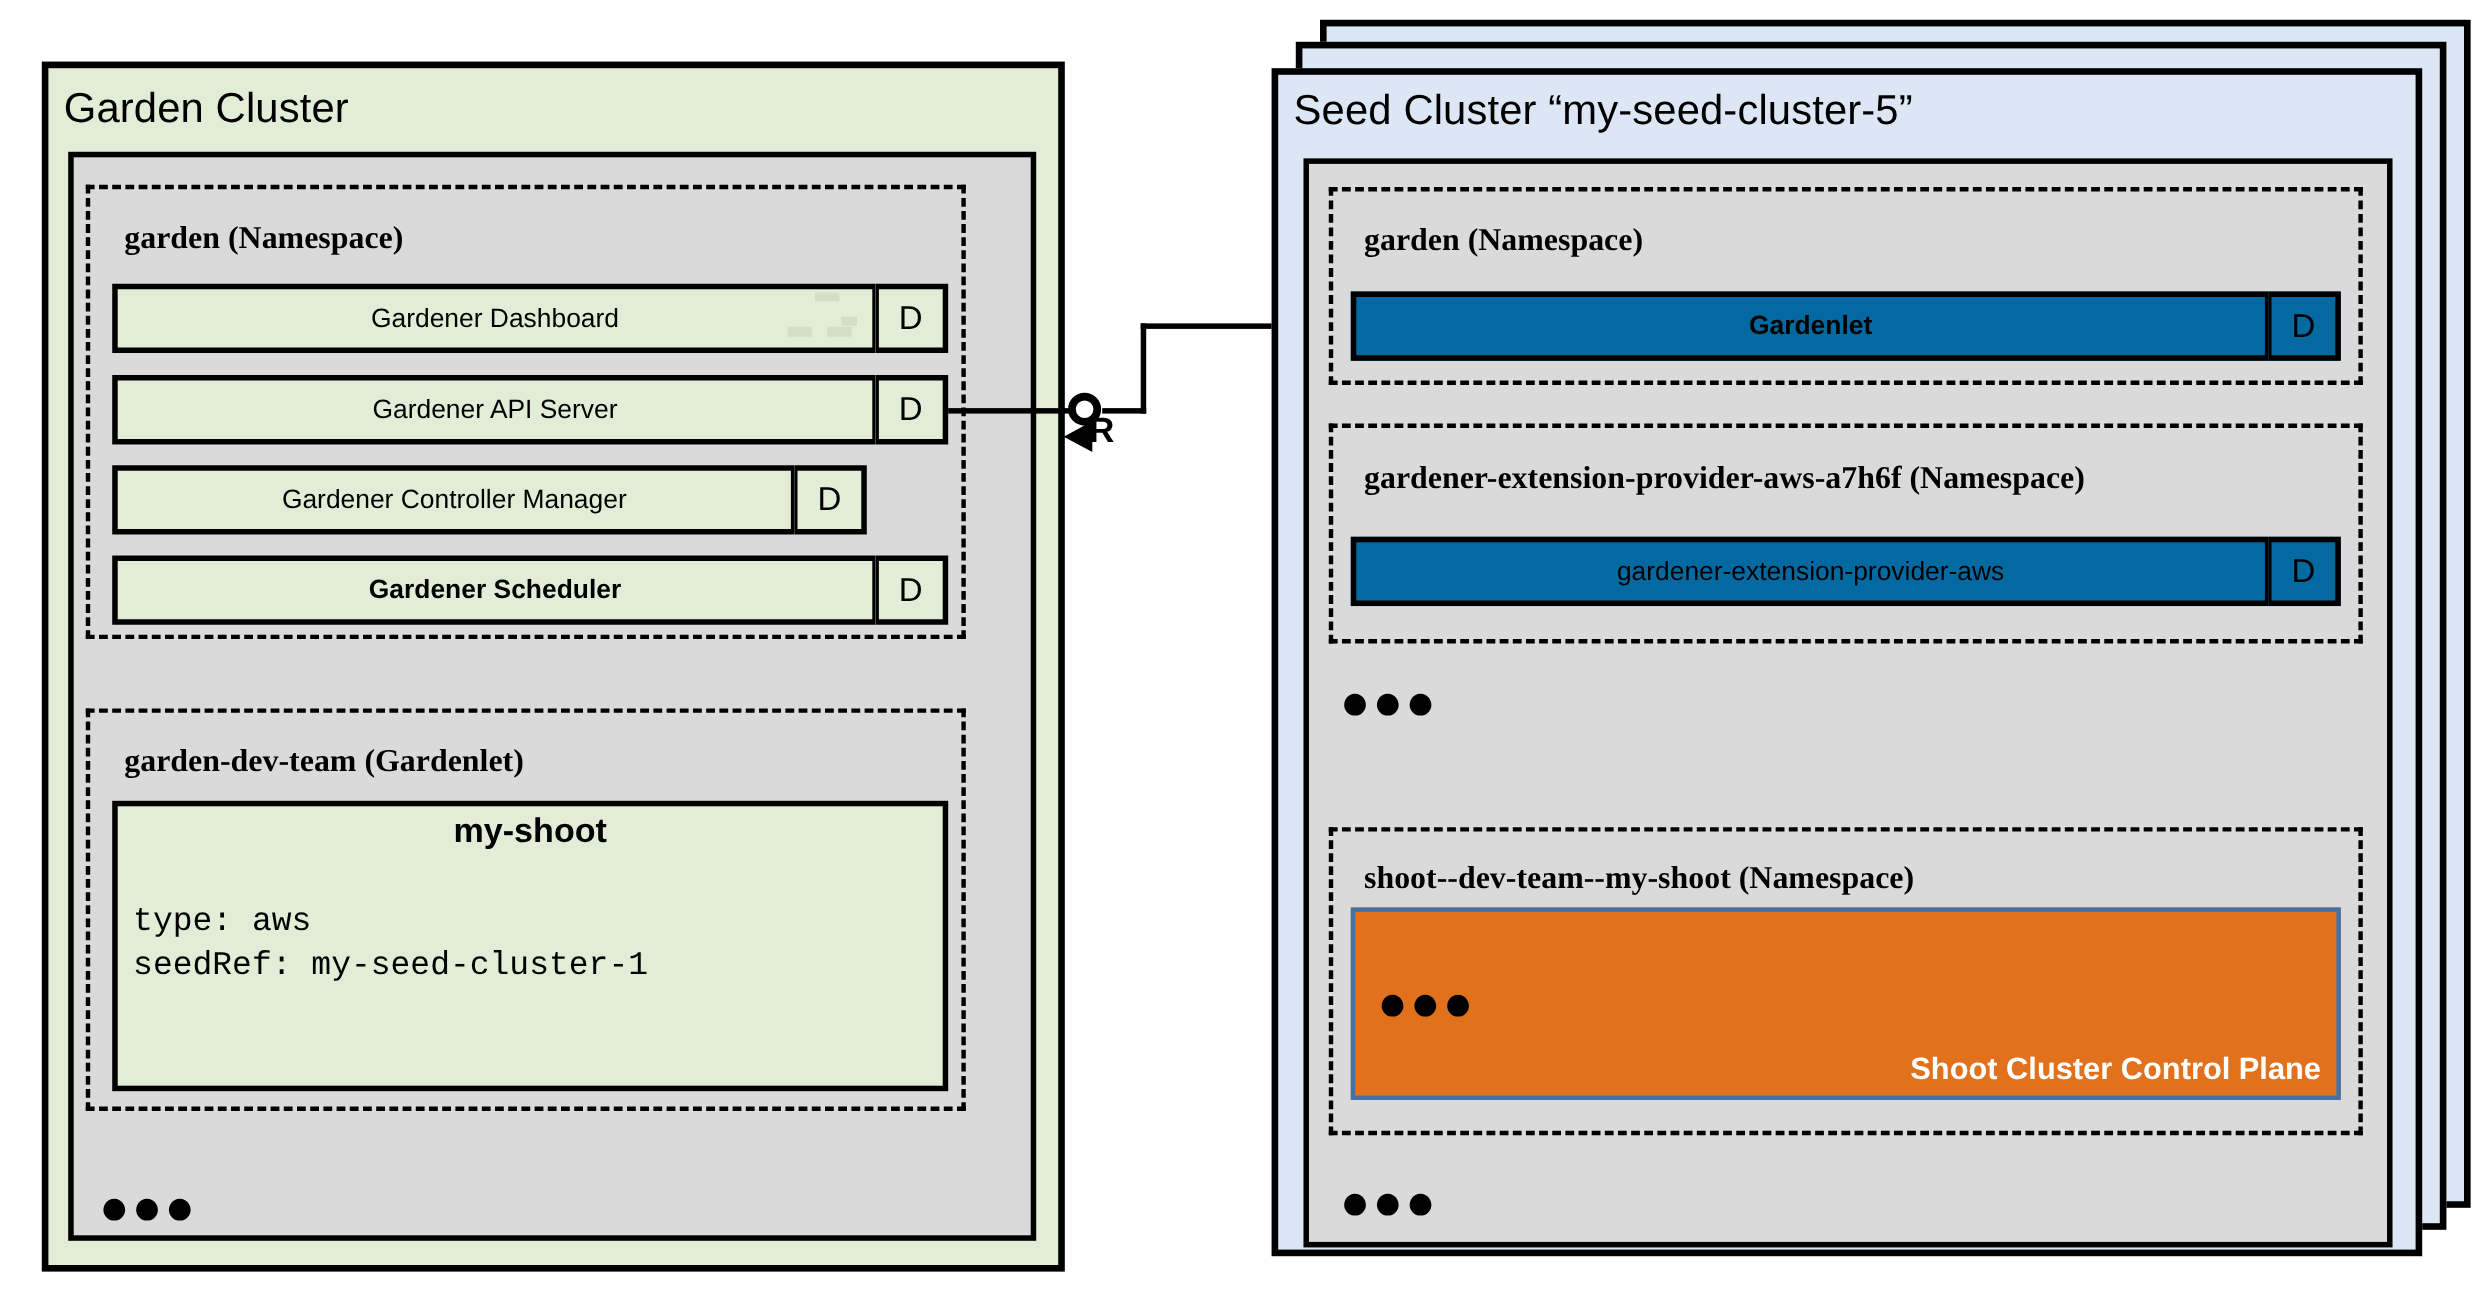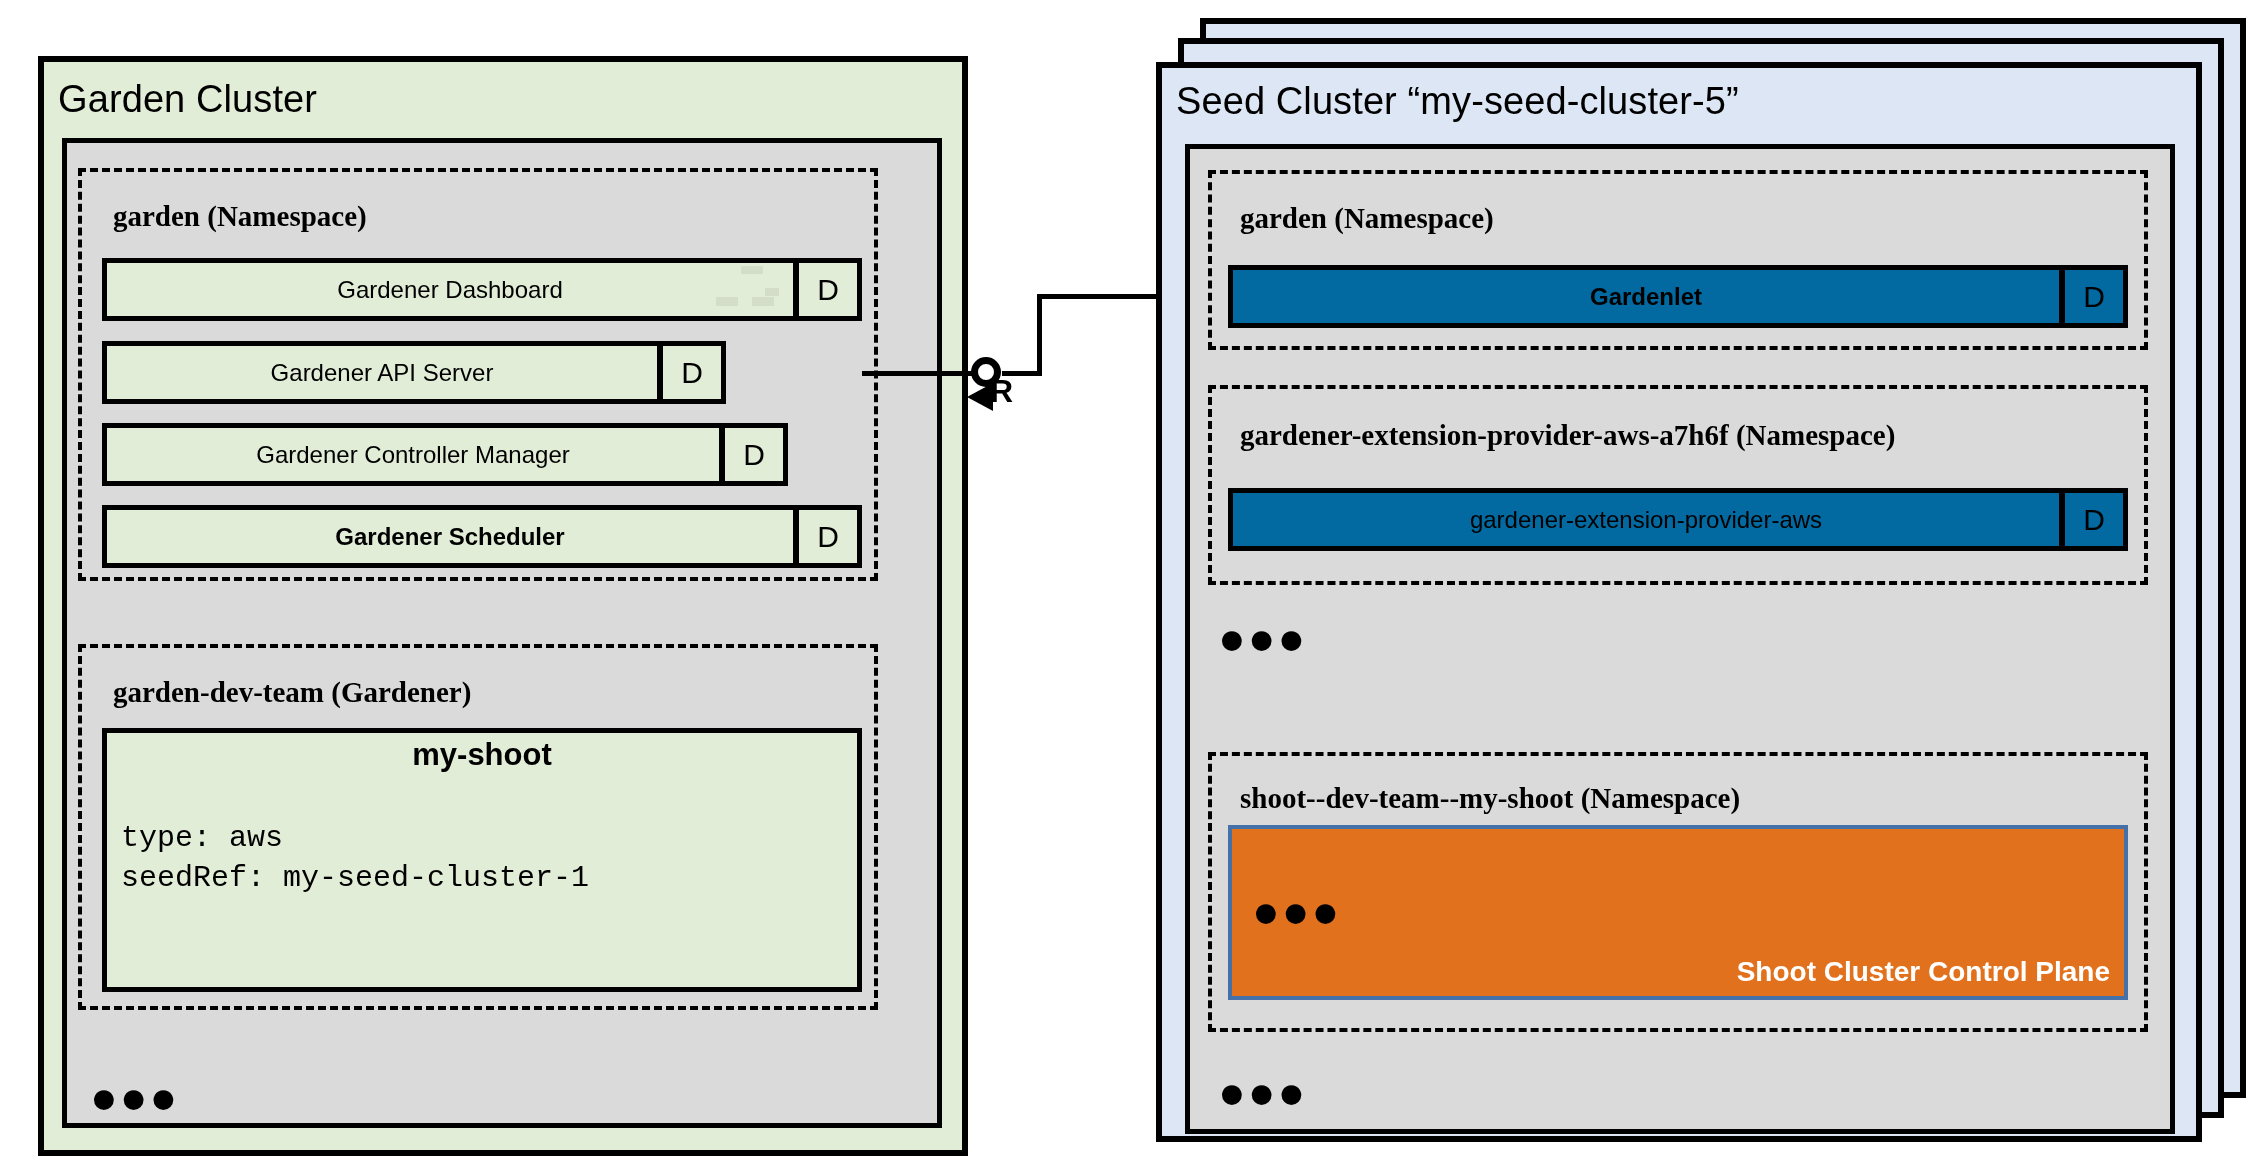--- a/index.html
+++ b/index.html
@@ -113,38 +113,38 @@
 
   <div class="wl" style="left:102px;top:258px;width:760px;height:63px;">
     <div class="wl-main green-fill">Gardener Dashboard</div>
     <div class="wl-kind green-fill">D</div>
   </div>
   <div class="artifact" style="left:741px;top:266px;width:22px;height:8px;"></div>
   <div class="artifact" style="left:765px;top:288px;width:14px;height:8px;"></div>
   <div class="artifact" style="left:716px;top:297px;width:22px;height:9px;"></div>
   <div class="artifact" style="left:752px;top:297px;width:22px;height:9px;"></div>
 
-  <div class="wl" style="left:102px;top:341px;width:624px;height:63px;">
+  <div class="wl" style="left:102px;top:341px;width:760px;height:63px;">
     <div class="wl-main green-fill">Gardener API Server</div>
     <div class="wl-kind green-fill">D</div>
   </div>
 
   <div class="wl" style="left:102px;top:423px;width:686px;height:63px;">
     <div class="wl-main green-fill">Gardener Controller Manager</div>
     <div class="wl-kind green-fill">D</div>
   </div>
 
   <div class="wl" style="left:102px;top:505px;width:760px;height:63px;">
     <div class="wl-main green-fill bold">Gardener Scheduler</div>
     <div class="wl-kind green-fill">D</div>
   </div>
 
   <div class="abs namespace" style="left:78px;top:644px;width:800px;height:366px;">
   </div>
-  <div class="ns-title" style="left:113px;top:676px;">garden-dev-team (Gardener)</div>
+  <div class="ns-title" style="left:113px;top:676px;">garden-dev-team (Gardenlet)</div>
 
   <div class="resource" style="left:102px;top:728px;width:760px;height:264px;">
     <div class="res-name">my-shoot</div>
     <div class="res-spec">type: aws</div>
     <div class="res-spec" style="margin-top:2px;">seedRef: my-seed-cluster-1</div>
   </div>
 
   <div class="dots" style="left:90px;top:1085px;">●●●</div>
 
   <div class="conn">

